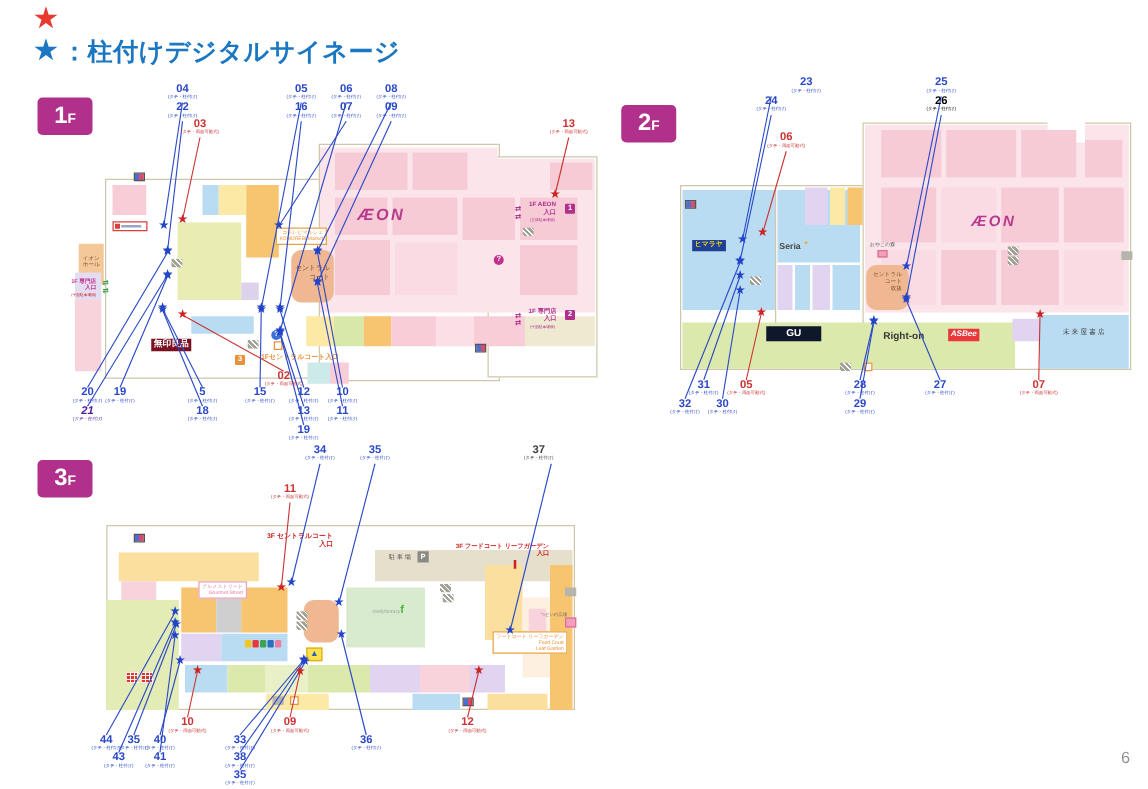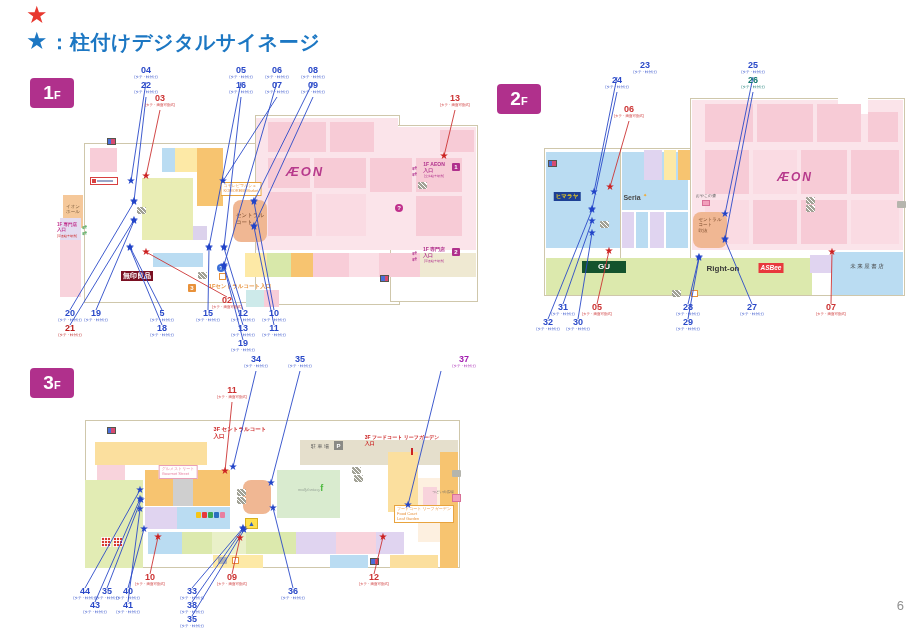--- a/index.html
+++ b/index.html
@@ -8,21 +8,21 @@
   #legend{position:absolute;left:26px;top:2px;line-height:1.1;}
   .legend-row{display:flex;align-items:center;font-weight:bold;}
   .legend-star{font-size:24px;margin-right:2px;}
   .legend-text{font-size:20px;letter-spacing:0.5px;}
   .floorbox{position:absolute;width:44px;height:30px;border-radius:4px;
             display:flex;align-items:center;justify-content:center;color:#fff;font-weight:bold;}
   .floor-n{font-size:19px;}
   .floor-s{font-size:11px;margin-top:4px;}
   .outline{position:absolute;border:1.2px solid #cfc7ab;background:#fff;box-sizing:border-box;}
   .block{position:absolute;}
-  .maplabel{position:absolute;transform:translateX(-50%);text-align:left;white-space:pre-line;line-height:1.2;}
+  .maplabel{position:absolute;transform:translateX(-50%);text-align:right;white-space:pre-line;line-height:1.2;}
   .callout-label{position:absolute;transform:translate(-50%,-50%);text-align:center;line-height:1;z-index:6;background:rgba(255,255,255,0);}
   .callout-num{font-size:9px;font-weight:bold;}
   .callout-sub{font-size:3.5px;margin-top:1px;}
   .star{position:absolute;transform:translate(-50%,-50%);font-size:10px;z-index:6;line-height:1;}
   #lines{position:absolute;left:0;top:0;z-index:5;pointer-events:none;}
   .icon{position:absolute;box-sizing:border-box;}
   .esc{width:9px;height:7px;background:#a2a296;border-radius:1px;
        background-image:repeating-linear-gradient(45deg,#ffffff 0 1px,rgba(0,0,0,0) 1px 3px);}
   .wc{width:9px;height:7px;border:1px solid #55554d;background:linear-gradient(90deg,#4a6fd8 0 50%,#d84a6f 50% 100%);}
   .gb{width:9px;height:7px;background:#b5b5ad;border-radius:1px;}
@@ -244,21 +244,21 @@
     <div class="callout-label" style="left: 455px; top: 101px; color: rgb(204, 51, 51);">
       <div class="callout-num">13</div>
       <div class="callout-sub">(タテ・両面可動式)</div>
     </div>
     <div class="star" style="left: 444px; top: 156px; color: rgb(204, 34, 34);">★</div>
     <div class="callout-label" style="left: 70px; top: 316px; color: rgb(42, 73, 200);">
       <div class="callout-num">20</div>
       <div class="callout-sub">(タテ・柱付け)</div>
     </div>
     <div class="star" style="left: 134px; top: 202px; color: rgb(34, 68, 200);">★</div>
-    <div class="callout-label" style="left: 70px; top: 331px; color: #b91c1c;">
+    <div class="callout-label" style="left: 70px; top: 331px; color: #4c1d95; font-style: italic;">
       <div class="callout-num">21</div>
       <div class="callout-sub">(タテ・柱付け)</div>
     </div>
     <div class="star" style="left: 134px; top: 220px; color: rgb(34, 68, 200);">★</div>
     <div class="callout-label" style="left: 96px; top: 316px; color: rgb(42, 73, 200);">
       <div class="callout-num">19</div>
       <div class="callout-sub">(タテ・柱付け)</div>
     </div>
     <div class="star" style="left: 134px; top: 221px; color: rgb(34, 68, 200);">★</div>
     <div class="callout-label" style="left: 162px; top: 316px; color: rgb(42, 73, 200);">
@@ -350,21 +350,21 @@
     <div class="icon obox" style="left: 691px; top: 290px;"></div>
     <div class="icon pinkbox" style="width: 8px; height: 6px; left: 702px; top: 200px;"></div>
     <div class="maplabel" style="left: 795px; top: 170px; font-size: 12px; color: rgb(183, 58, 140); font-weight: bold; font-style: italic; letter-spacing: 2px;">ÆON</div>
     <div class="maplabel" style="left: 567px; top: 192px; font-size: 5.5px; color: rgb(245, 211, 24); font-weight: bold; background: rgb(29, 63, 148); padding: 1px 2px;">ヒマラヤ</div>
     <div class="maplabel" style="left: 632px; top: 194px; font-size: 7px; color: rgb(74, 74, 74); font-weight: bold;">Seria</div>
     <div class="maplabel" style="left: 645px; top: 192px; font-size: 5px; color: rgb(245, 166, 35);">✦</div>
     <div class="maplabel" style="left: 706px; top: 194px; font-size: 4px; color: rgb(85, 85, 85);">おやこの森</div>
     <div class="maplabel" style="left: 710px; top: 217px; font-size: 4.5px; color: rgb(122, 74, 42);">セントラル
 コート
 吹抜</div>
-    <div class="maplabel" style="left: 604px; top: 261px; font-size: 8px; color: rgb(255, 255, 255); font-weight: bold; background: #14532d; padding: 1px 16px;">GU</div>
+    <div class="maplabel" style="left: 635px; top: 261px; font-size: 8px; color: rgb(255, 255, 255); font-weight: bold; background: #0f172a; padding: 1px 16px;">GU</div>
     <div class="maplabel" style="left: 723px; top: 264px; font-size: 8px; color: rgb(58, 58, 58); font-weight: bold;">Right-on</div>
     <div class="maplabel" style="left: 771px; top: 263px; font-size: 6.5px; color: rgb(255, 255, 255); font-weight: bold; font-style: italic; background: rgb(232, 56, 61); padding: 1px 2px;">ASBee</div>
     <div class="maplabel" style="left: 867px; top: 263px; font-size: 5.5px; color: rgb(68, 68, 68);">未 来 屋 書 店</div>
     <div class="callout-label" style="left: 617px; top: 68px; color: rgb(42, 73, 200); margin-left: 28px;">
       <div class="callout-num">23</div>
       <div class="callout-sub">(タテ・柱付け)</div>
     </div>
     <div class="star" style="left: 594px; top: 192px; color: rgb(34, 68, 200);">★</div>
     <div class="callout-label" style="left: 617px; top: 83px; color: rgb(42, 73, 200);">
       <div class="callout-num">24</div>
@@ -374,21 +374,21 @@
     <div class="callout-label" style="left: 629px; top: 112px; color: rgb(204, 51, 51);">
       <div class="callout-num">06</div>
       <div class="callout-sub">(タテ・両面可動式)</div>
     </div>
     <div class="star" style="left: 610px; top: 187px; color: rgb(204, 34, 34);">★</div>
     <div class="callout-label" style="left: 753px; top: 68px; color: rgb(42, 73, 200);">
       <div class="callout-num">25</div>
       <div class="callout-sub">(タテ・柱付け)</div>
     </div>
     <div class="star" style="left: 725px; top: 214px; color: rgb(34, 68, 200);">★</div>
-    <div class="callout-label" style="left: 753px; top: 83px; color: #0f766e;">
+    <div class="callout-label" style="left: 753px; top: 83px; color: #000000;">
       <div class="callout-num">26</div>
       <div class="callout-sub">(タテ・柱付け)</div>
     </div>
     <div class="star" style="left: 725px; top: 239px; color: rgb(34, 68, 200);">★</div>
     <div class="callout-label" style="left: 548px; top: 325px; color: rgb(42, 73, 200);">
       <div class="callout-num">32</div>
       <div class="callout-sub">(タテ・柱付け)</div>
     </div>
     <div class="star" style="left: 592px; top: 210px; color: rgb(34, 68, 200);">★</div>
     <div class="callout-label" style="left: 563px; top: 310px; color: rgb(42, 73, 200);">
@@ -493,21 +493,21 @@
     <div class="callout-label" style="left: 256px; top: 362px; color: rgb(42, 73, 200);">
       <div class="callout-num">34</div>
       <div class="callout-sub">(タテ・柱付け)</div>
     </div>
     <div class="star" style="left: 233px; top: 467px; color: rgb(34, 68, 200);">★</div>
     <div class="callout-label" style="left: 300px; top: 362px; color: rgb(42, 73, 200);">
       <div class="callout-num">35</div>
       <div class="callout-sub">(タテ・柱付け)</div>
     </div>
     <div class="star" style="left: 271px; top: 483px; color: rgb(34, 68, 200);">★</div>
-    <div class="callout-label" style="left: 464px; top: 362px; color: #a21caf;">
+    <div class="callout-label" style="left: 431px; top: 362px; color: #404040;">
       <div class="callout-num">37</div>
       <div class="callout-sub">(タテ・柱付け)</div>
     </div>
     <div class="star" style="left: 408px; top: 505px; color: rgb(34, 68, 200);">★</div>
     <div class="callout-label" style="left: 232px; top: 393px; color: rgb(204, 51, 51);">
       <div class="callout-num">11</div>
       <div class="callout-sub">(タテ・両面可動式)</div>
     </div>
     <div class="star" style="left: 225px; top: 471px; color: rgb(204, 34, 34);">★</div>
     <div class="callout-label" style="left: 85px; top: 594px; color: rgb(42, 73, 200);">

